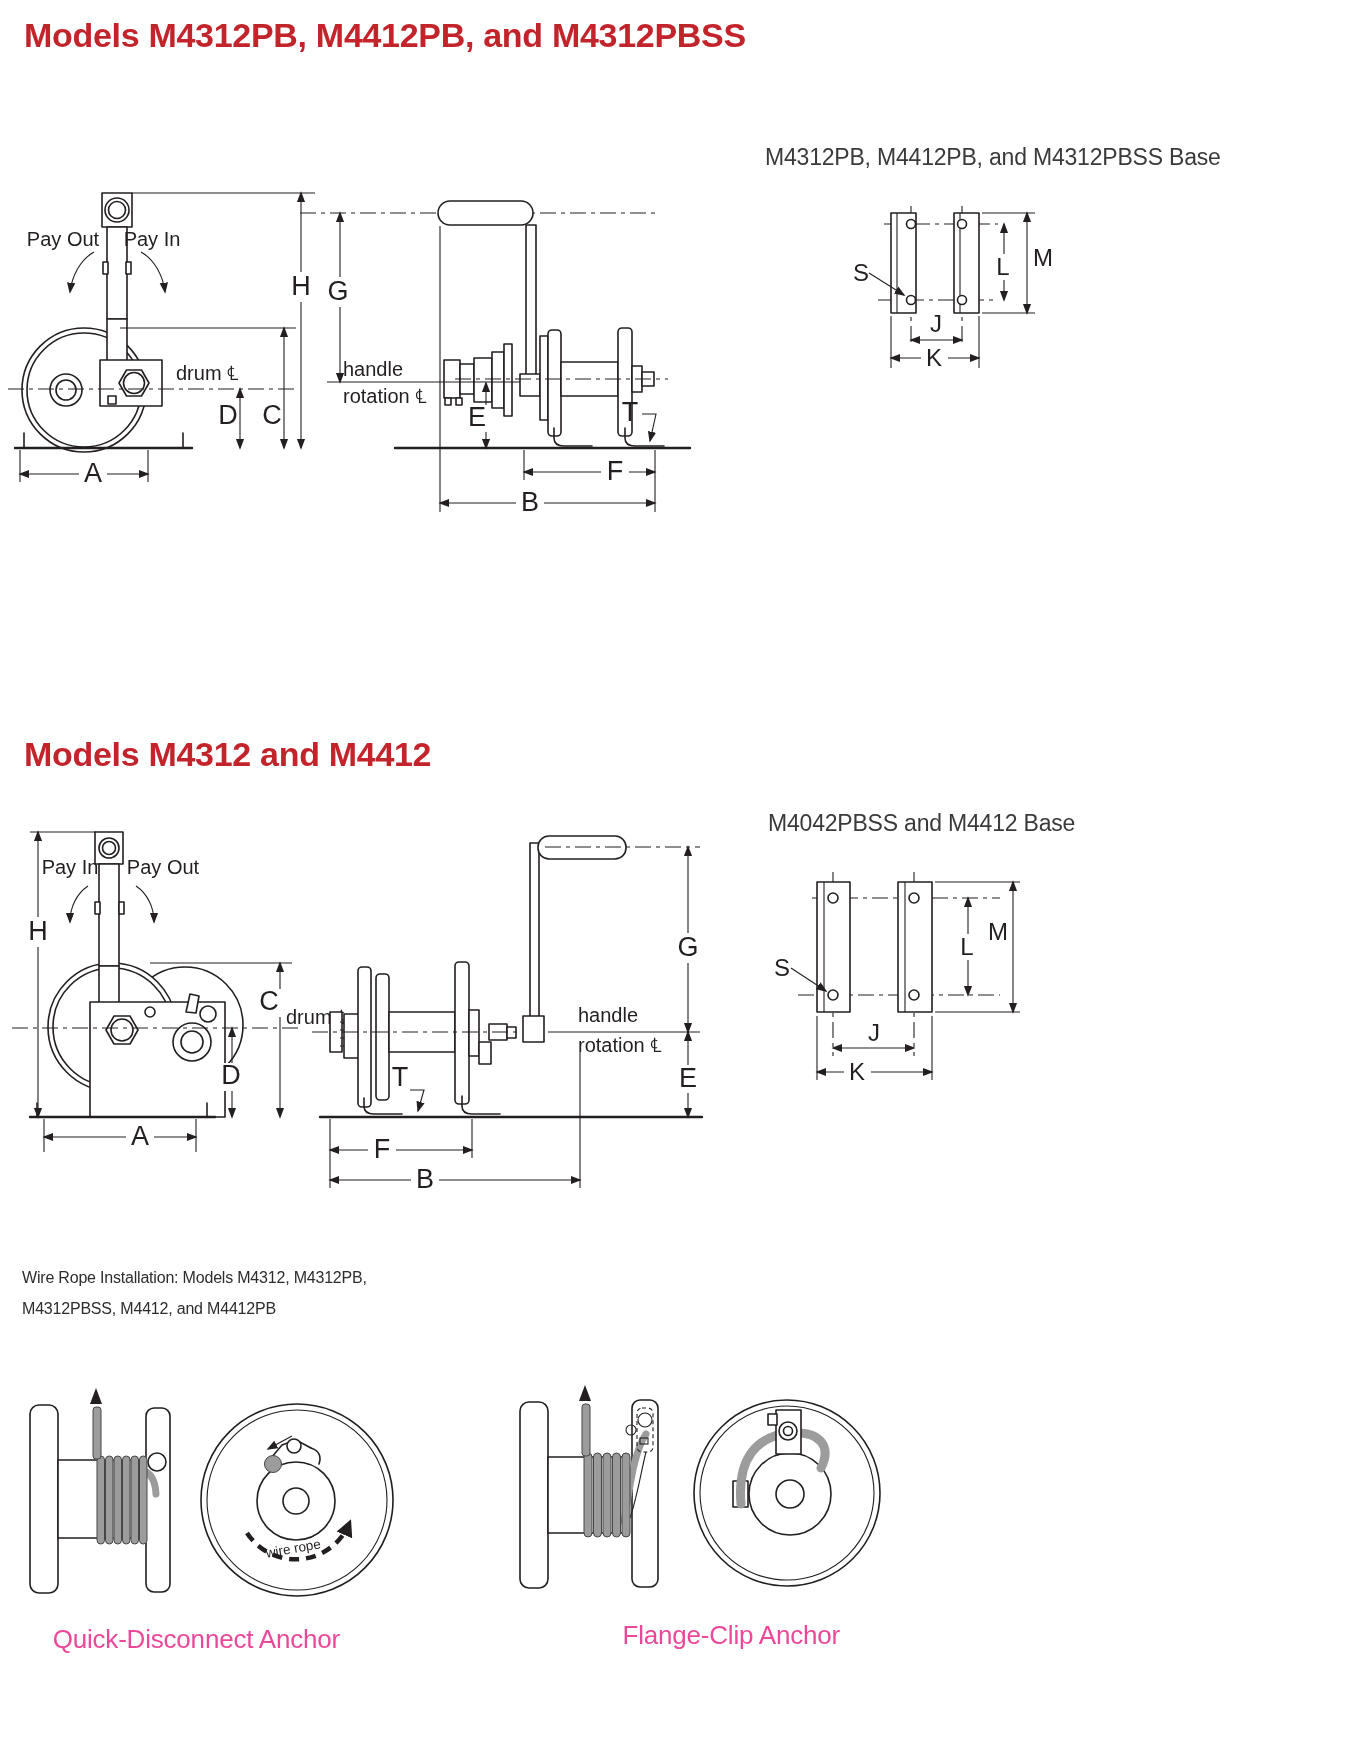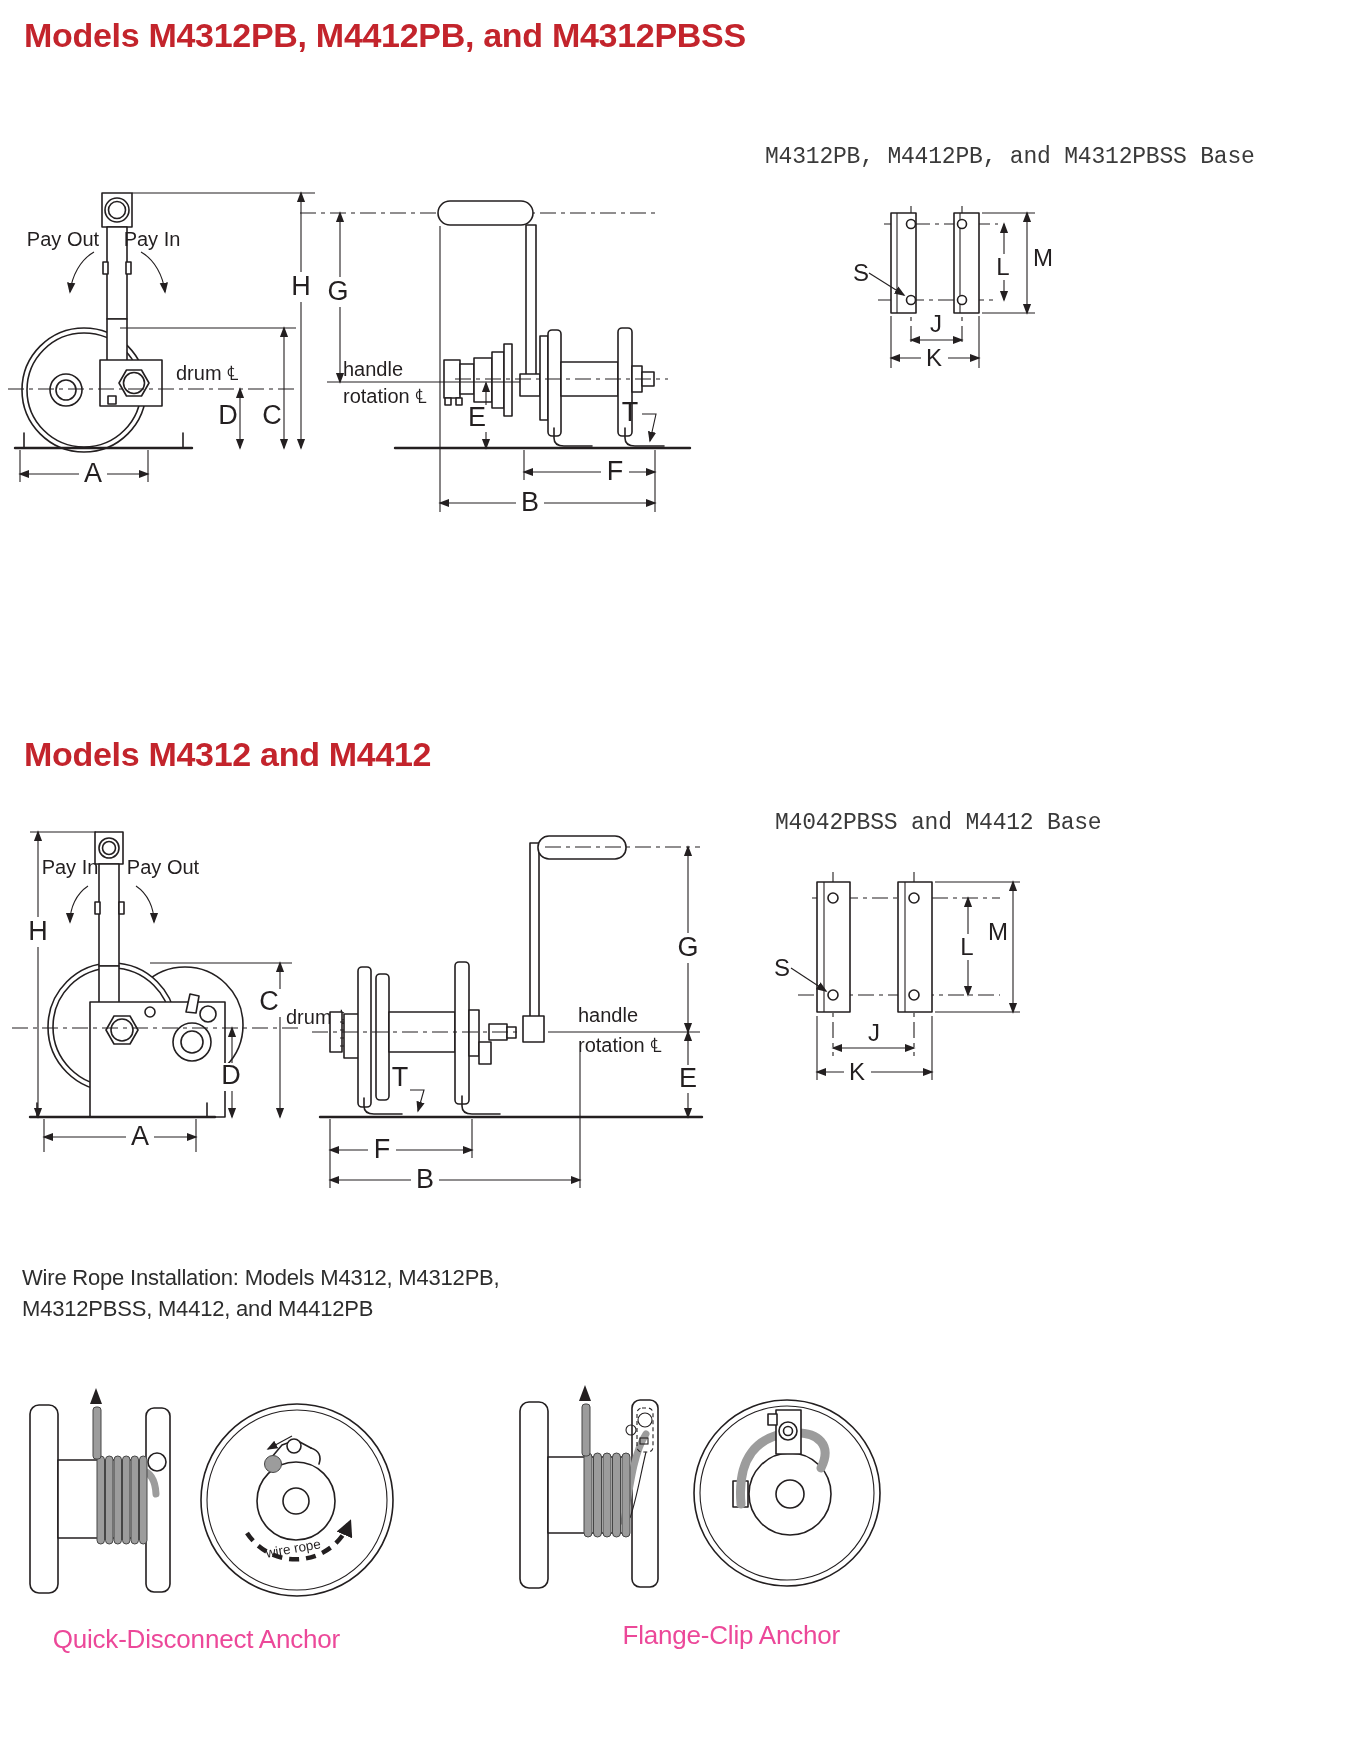--- a/index.html
+++ b/index.html
@@ -6,24 +6,24 @@
   #page {
     position:relative; width:1371px; height:1705px; background:#ffffff;
     font-family:"Liberation Sans", sans-serif; color:#231f20; overflow:hidden;
   }
   .heading {
     position:absolute; font-size:34px; font-weight:700; color:#c3242c;
     letter-spacing:-0.3px; white-space:nowrap;
   }
   .base-title {
     position:absolute; font-size:23px; font-weight:400; color:#3a3a3a;
-    letter-spacing:-0.2px; white-space:nowrap;font-family:Liberation Mono, monospace;
+    letter-spacing:-0.2px; white-space:nowrap;
   }
   .wire-para {
-    position:absolute; font-size:22px; color:#2d2d2d; line-height:31px;
+    position:absolute; font-size:16px; color:#2d2d2d; line-height:31px;
     letter-spacing:-0.2px; white-space:nowrap;
   }
   .caption {
     position:absolute; font-size:26px; color:#ec4899; text-align:right;
     letter-spacing:-0.2px; white-space:nowrap;
   }
   svg { position:absolute; overflow:visible; }
   .draw  { stroke:#231f20; fill:none; stroke-width:1.6; stroke-linejoin:round; stroke-linecap:round; }
   .drawf { stroke:#231f20; fill:#ffffff; stroke-width:1.6; stroke-linejoin:round; }
   .base-ln { stroke:#231f20; fill:none; stroke-width:2.4; stroke-linecap:round; }
@@ -194,21 +194,21 @@
       <line class="thin" x1="891" y1="316" x2="891" y2="368"></line>
       <line class="thin" x1="979" y1="316" x2="979" y2="368"></line>
       <line class="dim" x1="891" y1="358" x2="979" y2="358" marker-start="url(#arB)" marker-end="url(#arB)"></line>
       <rect class="mask" x="921" y="345" width="27" height="26"></rect>
       <text class="t dimM" x="934" y="366" text-anchor="middle">K</text>
     </g>
   </svg>
 
   <div class="heading" style="left:24px; top:735px;">Models M4312 and M4412</div>
 
-  <div class="base-title" style="left:768px; top:810px;margin-left:7px;">M4042PBSS and M4412 Base</div>
+  <div class="base-title" style="left:768px; top:810px;">M4042PBSS and M4412 Base</div>
 
   <svg style="left:0; top:790px;" width="710" height="410" viewBox="0 790 710 410">
     <defs>
       <marker id="arC" viewBox="0 0 10 10" refX="8.5" refY="5" markerWidth="11" markerHeight="11" markerUnits="userSpaceOnUse" orient="auto-start-reverse">
         <path d="M0,1.2 L10,5 L0,8.8 z" fill="#231f20"></path>
       </marker>
     </defs>
 
     <g>
       <circle class="drawf" cx="185" cy="1025" r="58"></circle>

